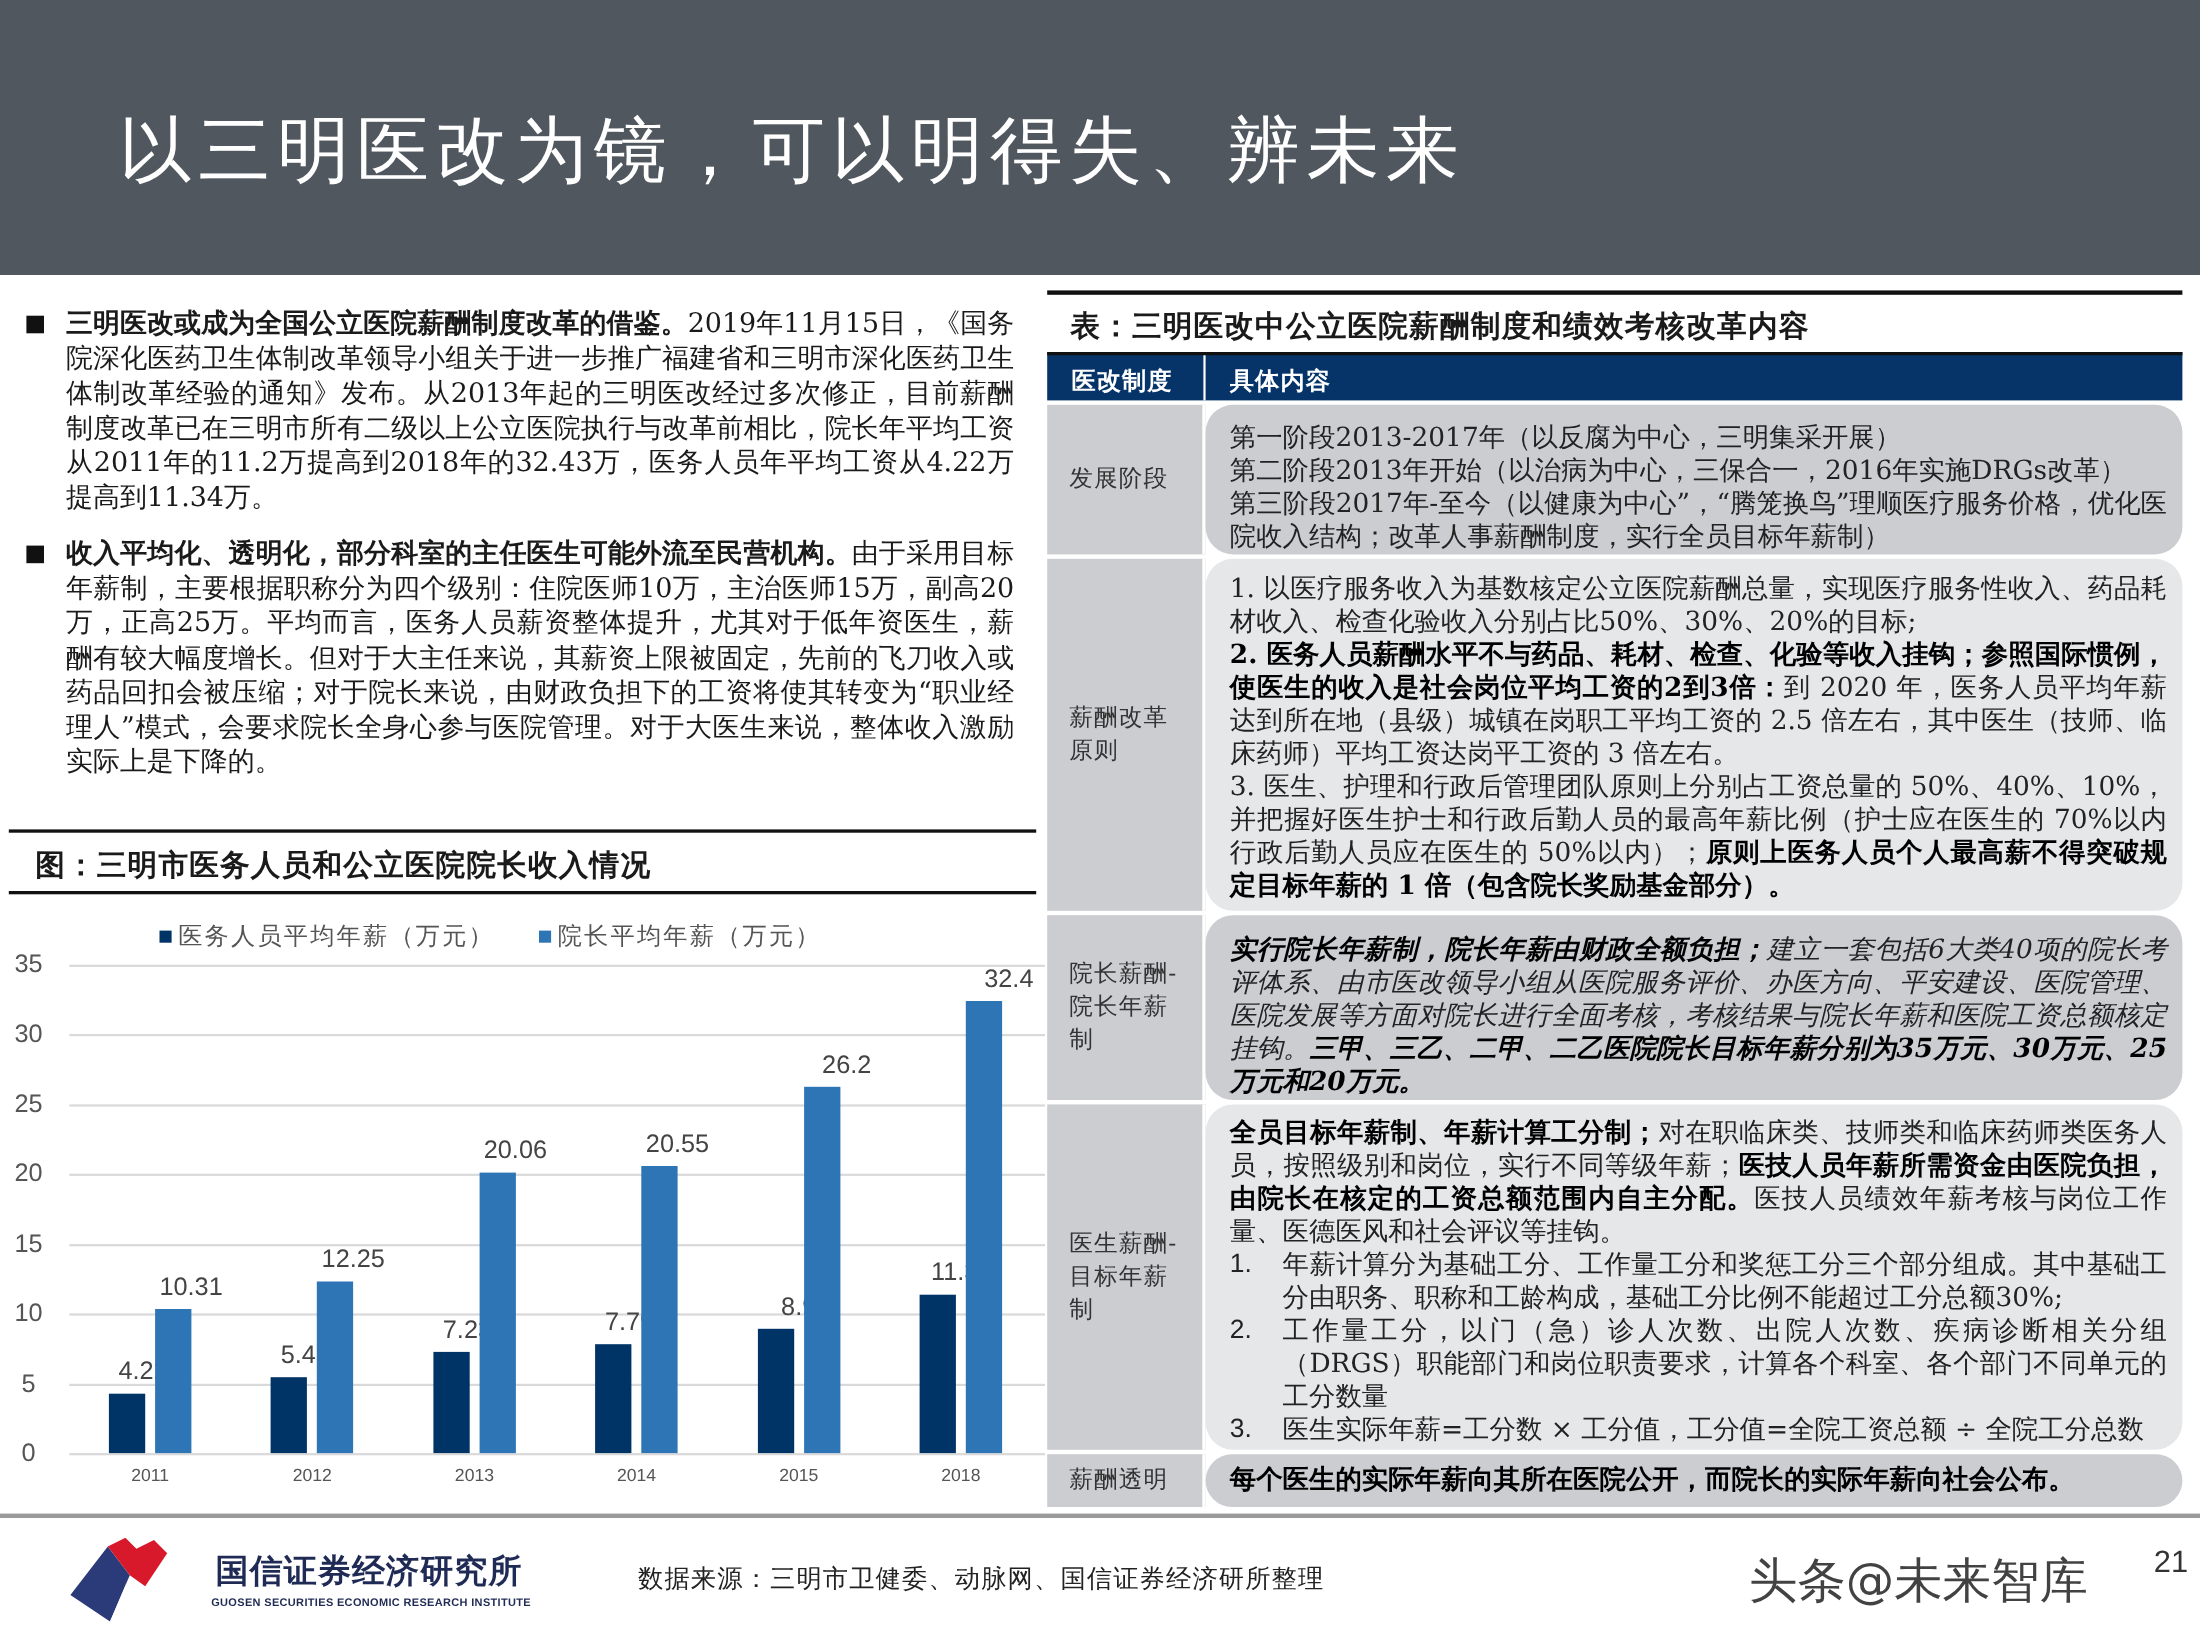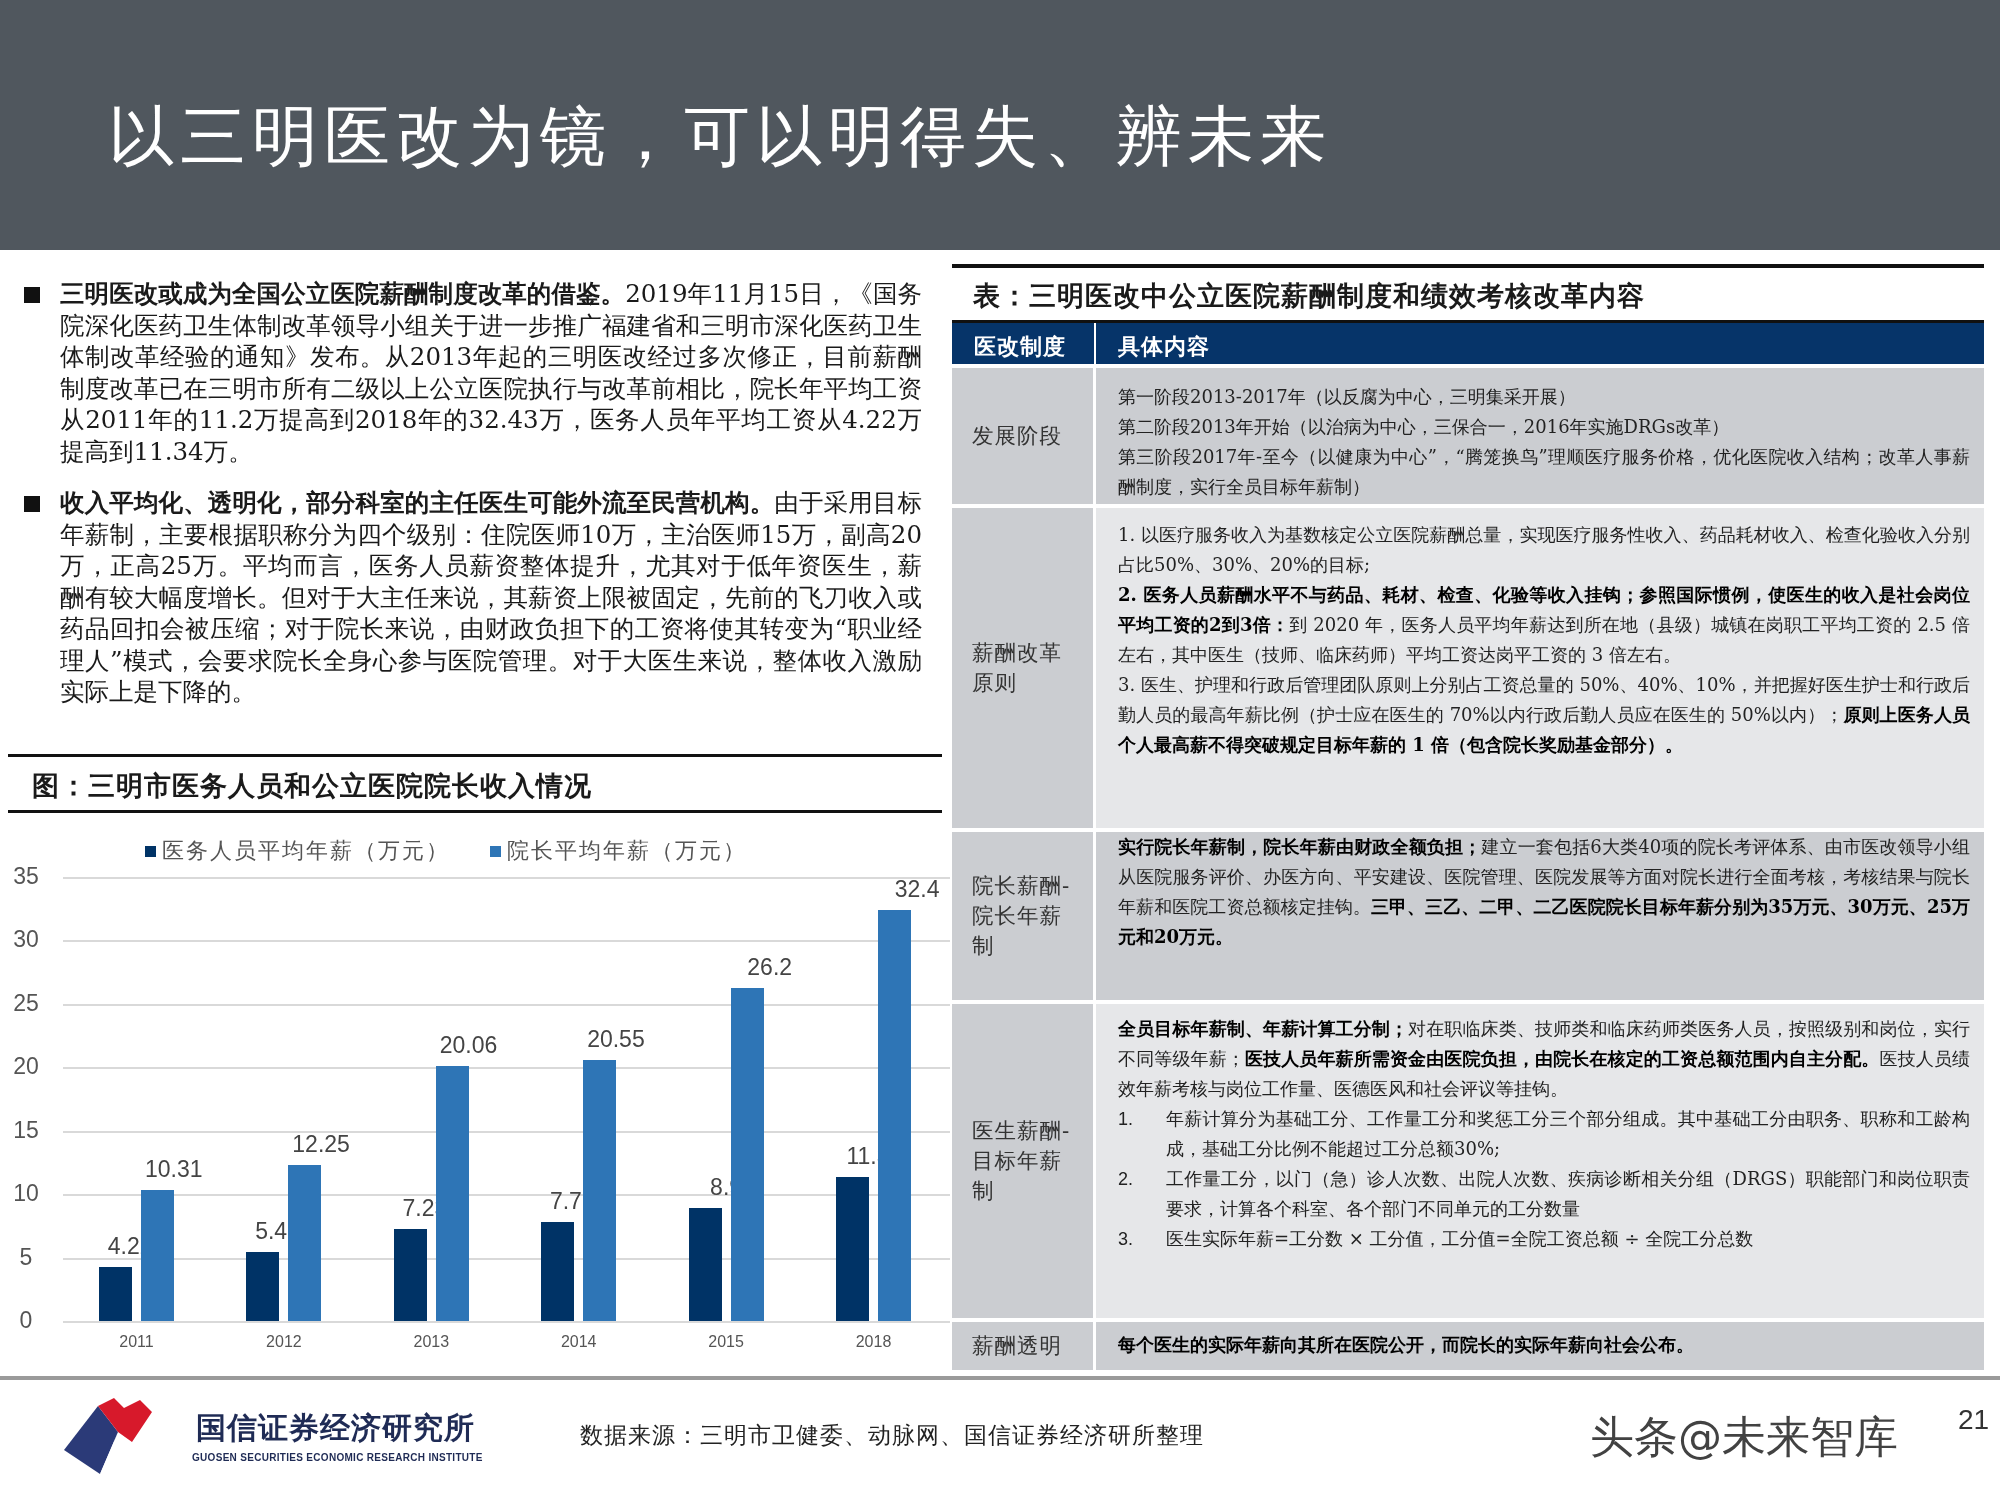--- a/index.html
+++ b/index.html
@@ -30,21 +30,21 @@
 
   
   .tbl-topline { position: absolute; left: 952px; top: 264px; width: 1032px; height: 4px; background: #111; }
   .tbl-title { position: absolute; left: 973px; top: 278px; font-size: 27px; font-weight: bold; letter-spacing: 1px; }
   .tbl { position: absolute; left: 952px; top: 320px; width: 1032px; }
   .tbl-head { display: flex; height: 44px; background: #063469; border-top: 3px solid #111; }
   .tbl-head .c1 { width: 144px; border-right: 2px solid #ffffff; color: #fff; font-size: 22px; font-weight: bold; padding: 9px 0 0 22px; letter-spacing: 1px; }
   .tbl-head .c2 { flex: 1; color: #fff; font-size: 22px; font-weight: bold; padding: 9px 0 0 22px; letter-spacing: 1px; }
   .tbl-row { display: flex; margin-top: 4px; }
   .tbl-row .c1 { width: 144px; background: #cbcdd1; border-right: 3px solid #ffffff; font-size: 21.5px; color: #333; display: flex; align-items: center; padding-left: 20px; line-height: 30px; letter-spacing: 1px; }
-  .tbl-row .c2 { flex: 1; font-size: 18px; line-height: 30px; padding: 10px 14px 10px 22px; color: #222; text-align: justify; }
+  .tbl-row .c2 { flex: 1; font-size: 24px; line-height: 30px; padding: 10px 14px 10px 22px; color: #222; text-align: justify; border-radius: 25px; }
   .tbl-row.alt .c2 { background: #e6e7e9; }
   .tbl-row.dark .c2 { background: #cbcdd1; }
   .tbl-row b { font-weight: bold; color: #000; }
   .li { position: relative; padding-left: 48px; }
   .li .n { position: absolute; left: 0; top: 0; font-family: "Liberation Sans", sans-serif; }
 
   .footer-line { position: absolute; left: 0; top: 1376px; width: 2000px; height: 4px; background: #9a9a9a; }
   .logo { position: absolute; left: 58px; top: 1398px; width: 480px; height: 80px; }
   .logo-cn { position: absolute; left: 138px; top: 10px; font-size: 30px; font-weight: bold; color: #1f2b55; font-family: "DejaVu Sans", sans-serif; letter-spacing: 1px; }
   .logo-en { position: absolute; left: 134px; top: 54px; font-size: 10px; font-weight: bold; color: #1f2b55; font-family: "Liberation Sans", sans-serif; letter-spacing: 0.3px; }
@@ -161,21 +161,21 @@
       <div>1. 以医疗服务收入为基数核定公立医院薪酬总量，实现医疗服务性收入、药品耗材收入、检查化验收入分别占比50%、30%、20%的目标;</div>
       <div><b>2. 医务人员薪酬水平不与药品、耗材、检查、化验等收入挂钩；参照国际惯例，使医生的收入是社会岗位平均工资的2到3倍：</b><span>到 2020 年，医务人员平均年薪达到所在地（县级）城镇在岗职工平均工资的 2.5 倍左右，其中医生（技师、临床药师）平均工资达岗平工资的 3 倍左右。</span></div>
       <div><span>3. 医生、护理和行政后管理团队原则上分别占工资总量的 50%、40%、10%，并把握好医生护士和行政后勤人员的最高年薪比例（护士应在医生的 70%以内行政后勤人员应在医生的 50%以内）；</span><b>原则上医务人员个人最高薪不得突破规定目标年薪的 1 倍（包含院长奖励基金部分）。</b></div>
     </div>
   </div>
 
   <div class="tbl-row dark" style="height:168px;">
     <div class="c1">
         <span style="display:block;width:100px;">院长薪酬-院长年薪制</span>
       </div>
-    <div class="c2" style="padding-top:0;">
+    <div class="c2" style="padding-top:16px;font-style:italic;">
       <b>实行院长年薪制，院长年薪由财政全额负担；</b><span>建立一套包括6大类40项的院长考评体系、由市医改领导小组从医院服务评价、办医方向、平安建设、医院管理、医院发展等方面对院长进行全面考核，考核结果与院长年薪和医院工资总额核定挂钩。</span><b>三甲、三乙、二甲、二乙医院院长目标年薪分别为35万元、30万元、25万元和20万元。</b>
     </div>
   </div>
 
   <div class="tbl-row alt" style="height:314px;">
     <div class="c1">
         <span style="display:block;width:100px;">医生薪酬-目标年薪制</span>
       </div>
     <div class="c2" style="padding-top:10px;">
       <div><b>全员目标年薪制、年薪计算工分制；</b><span>对在职临床类、技师类和临床药师类医务人员，按照级别和岗位，实行不同等级年薪；</span><b>医技人员年薪所需资金由医院负担，由院长在核定的工资总额范围内自主分配。</b><span>医技人员绩效年薪考核与岗位工作量、医德医风和社会评议等挂钩。</span></div>

